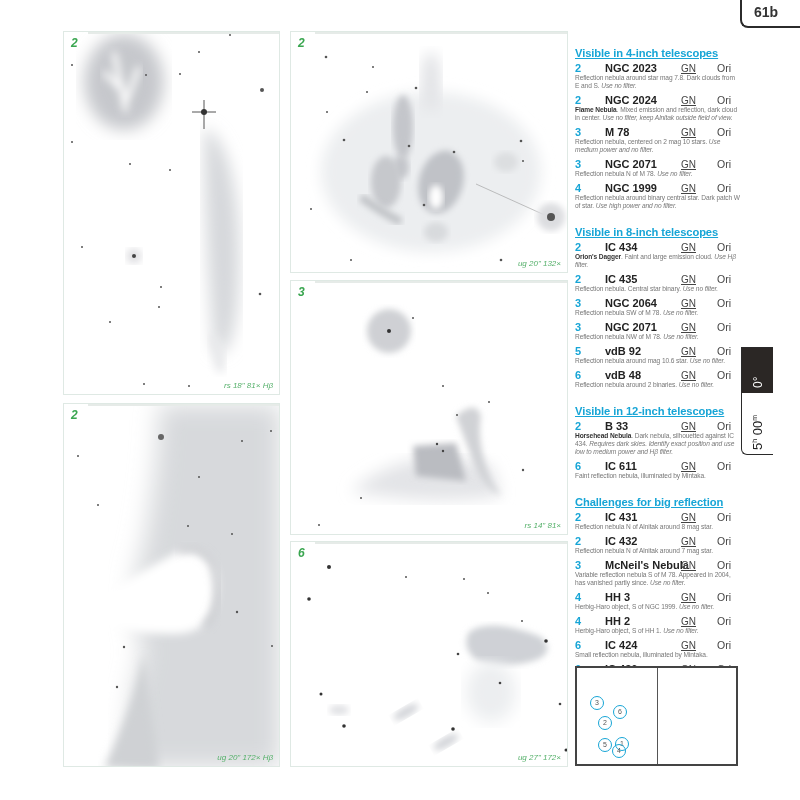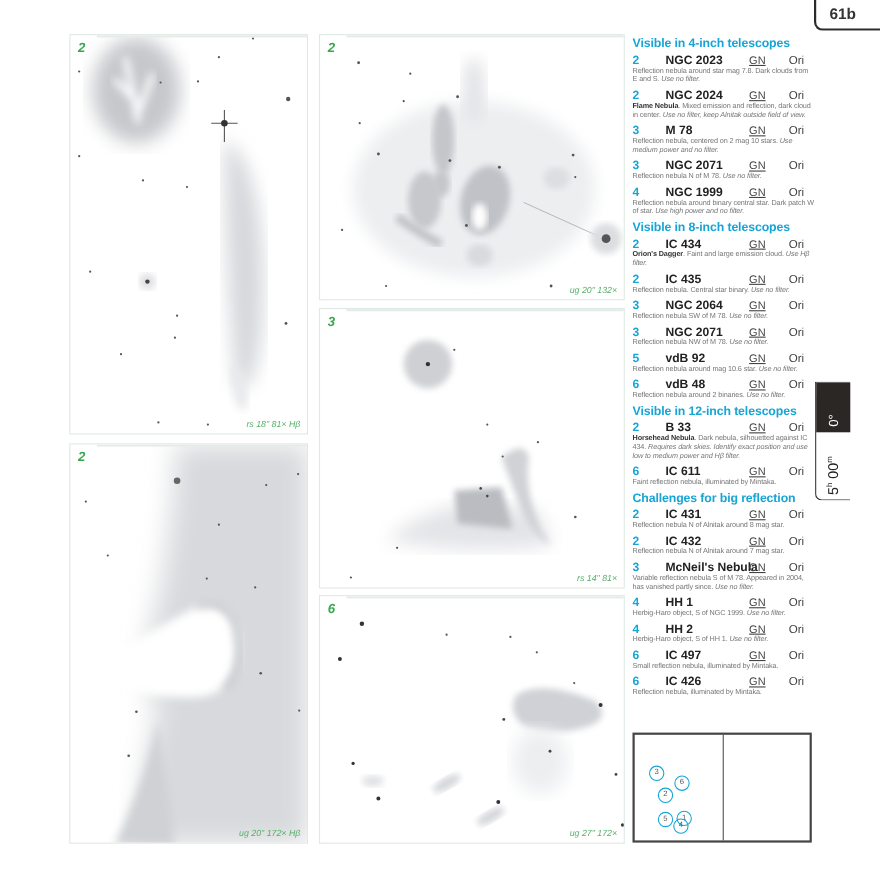--- a/index.html
+++ b/index.html
@@ -29,22 +29,22 @@
     position: absolute; right: 6px; bottom: 4px;
     font-size: 8px; font-style: italic; color: #55b06a;
   }
   .sketch svg { position: absolute; left: 0; top: 0; }
 
   .catalog {
     position: absolute; left: 575px; top: 31px; width: 165px;
   }
   .sec-head {
     font-size: 11.2px; font-weight: bold; color: #17a5d6;
-    text-underline-offset: 1px;
-    margin: 3px 0 3px 0; white-space: nowrap; letter-spacing: -0.1px;
+    text-decoration: underline; text-underline-offset: 1px;
+    margin: 16px 0 3px 0; white-space: nowrap; letter-spacing: -0.1px;
   }
   .entry { margin-bottom: 4px; }
   .entry-row { display: flex; align-items: baseline; height: 12px; font-size: 11px; }
   .e-rating { width: 30px; color: #17a5d6; font-weight: bold; font-size: 11px; }
   .e-name { width: 76px; font-weight: bold; color: #222; font-size: 11px; white-space: nowrap; }
   .e-type { width: 36px; color: #444; font-size: 10px; text-decoration: underline; }
   .e-con { color: #444; font-size: 10.5px; }
   .e-desc { font-size: 6.6px; line-height: 8px; color: #777; letter-spacing: -0.1px; }
   .e-desc b { color: #333; }
   .e-desc i { color: #777; }
@@ -408,39 +408,39 @@
         <span class="e-rating">3</span>
         <span class="e-name">McNeil's Nebula</span>
         <span class="e-type">GN</span>
         <span class="e-con">Ori</span>
       </div>
       <div class="e-desc"><b></b><span>Variable reflection nebula S of M 78. Appeared in 2004, has vanished partly since. </span><i>Use no filter.</i></div>
     </div>
     <div class="entry">
       <div class="entry-row">
         <span class="e-rating">4</span>
-        <span class="e-name">HH 1</span>
+        <span class="e-name">HH 3</span>
         <span class="e-type">GN</span>
         <span class="e-con">Ori</span>
       </div>
       <div class="e-desc"><b></b><span>Herbig-Haro object, S of NGC 1999. </span><i>Use no filter.</i></div>
     </div>
     <div class="entry">
       <div class="entry-row">
         <span class="e-rating">4</span>
         <span class="e-name">HH 2</span>
         <span class="e-type">GN</span>
         <span class="e-con">Ori</span>
       </div>
       <div class="e-desc"><b></b><span>Herbig-Haro object, S of HH 1. </span><i>Use no filter.</i></div>
     </div>
     <div class="entry">
       <div class="entry-row">
         <span class="e-rating">6</span>
-        <span class="e-name">IC 497</span>
+        <span class="e-name">IC 424</span>
         <span class="e-type">GN</span>
         <span class="e-con">Ori</span>
       </div>
       <div class="e-desc"><b></b><span>Small reflection nebula, illuminated by Mintaka.</span><i></i></div>
     </div>
     <div class="entry">
       <div class="entry-row">
         <span class="e-rating">6</span>
         <span class="e-name">IC 426</span>
         <span class="e-type">GN</span>

